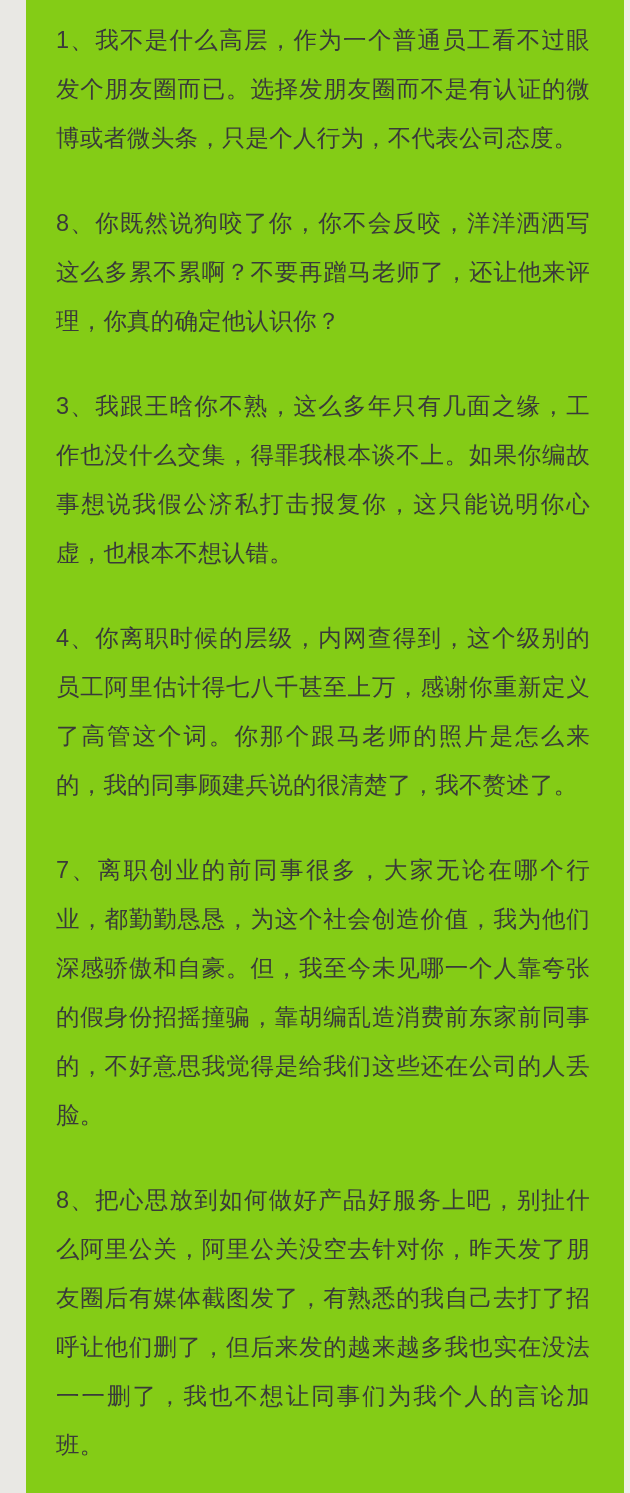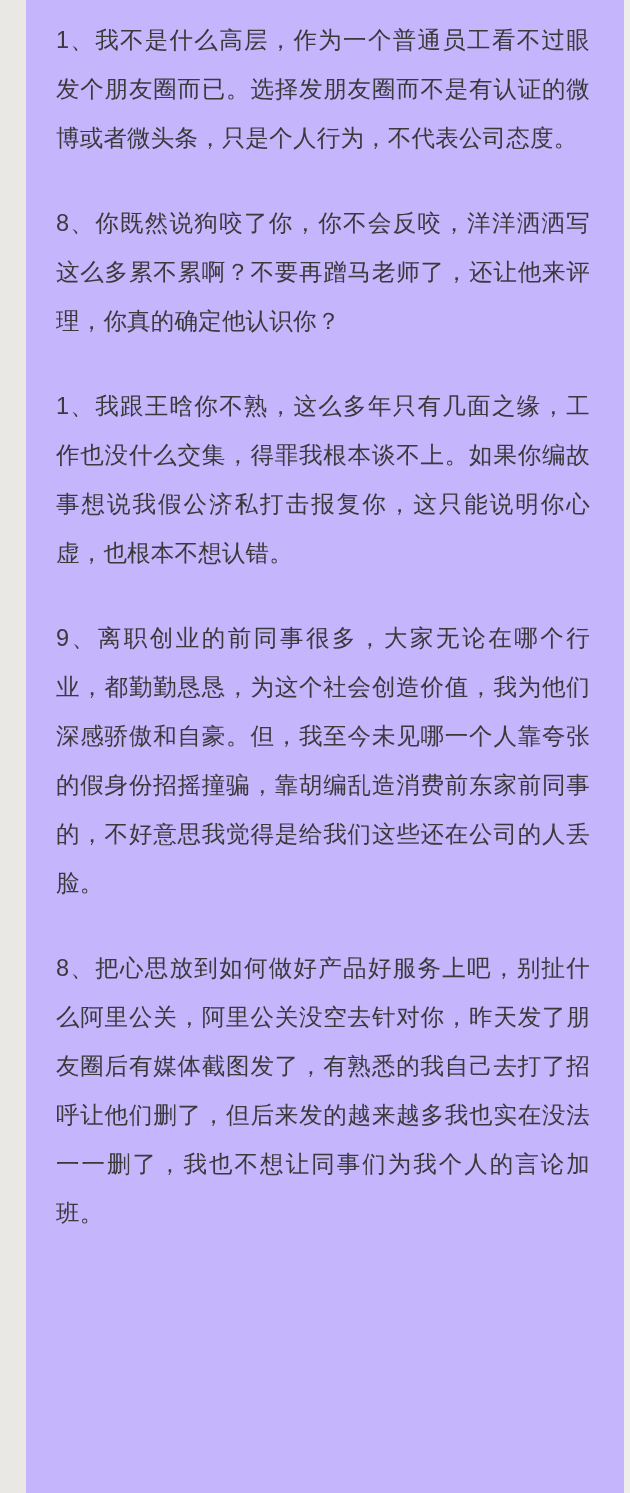--- a/index.html
+++ b/index.html
@@ -9,21 +9,21 @@
   }
   body {
     width: 630px;
     min-height: 1493px;
     font-family: "Liberation Sans", "DejaVu Sans", sans-serif;
   }
   .page {
     position: relative;
     width: 630px;
     min-height: 1493px;
-    background: #c4b5fd;
+    background: #84cc16;
     box-sizing: border-box;
     padding: 16px 40px 8px 56px;
   }
   .left-gutter {
     position: absolute;
     left: 0;
     top: 0;
     bottom: 0;
     width: 26px;
     background: #e9e8e4;
@@ -56,18 +56,19 @@
 </style>
 </head>
 <body>
 
 <div class="page">
   <div class="left-gutter"></div>
   <div class="right-edge"></div>
   <div class="content">
     <p class="para">1、我不是什么高层，作为一个普通员工看不过眼发个朋友圈而已。选择发朋友圈而不是有认证的微博或者微头条，只是个人行为，不代表公司态度。</p>
     <p class="para">8、你既然说狗咬了你，你不会反咬，洋洋洒洒写这么多累不累啊？不要再蹭马老师了，还让他来评理，你真的确定他认识你？</p>
-    <p class="para">1、我跟王晗你不熟，这么多年只有几面之缘，工作也没什么交集，得罪我根本谈不上。如果你编故事想说我假公济私打击报复你，这只能说明你心虚，也根本不想认错。</p>
-    <p class="para">9、离职创业的前同事很多，大家无论在哪个行业，都勤勤恳恳，为这个社会创造价值，我为他们深感骄傲和自豪。但，我至今未见哪一个人靠夸张的假身份招摇撞骗，靠胡编乱造消费前东家前同事的，不好意思我觉得是给我们这些还在公司的人丢脸。</p>
+    <p class="para">3、我跟王晗你不熟，这么多年只有几面之缘，工作也没什么交集，得罪我根本谈不上。如果你编故事想说我假公济私打击报复你，这只能说明你心虚，也根本不想认错。</p>
+    <p class="para">4、你离职时候的层级，内网查得到，这个级别的员工阿里估计得七八千甚至上万，感谢你重新定义了高管这个词。你那个跟马老师的照片是怎么来的，我的同事顾建兵说的很清楚了，我不赘述了。</p>
+    <p class="para">7、离职创业的前同事很多，大家无论在哪个行业，都勤勤恳恳，为这个社会创造价值，我为他们深感骄傲和自豪。但，我至今未见哪一个人靠夸张的假身份招摇撞骗，靠胡编乱造消费前东家前同事的，不好意思我觉得是给我们这些还在公司的人丢脸。</p>
     <p class="para">8、把心思放到如何做好产品好服务上吧，别扯什么阿里公关，阿里公关没空去针对你，昨天发了朋友圈后有媒体截图发了，有熟悉的我自己去打了招呼让他们删了，但后来发的越来越多我也实在没法一一删了，我也不想让同事们为我个人的言论加班。</p>
 
   </div>
 </div>
 
 </body></html>

